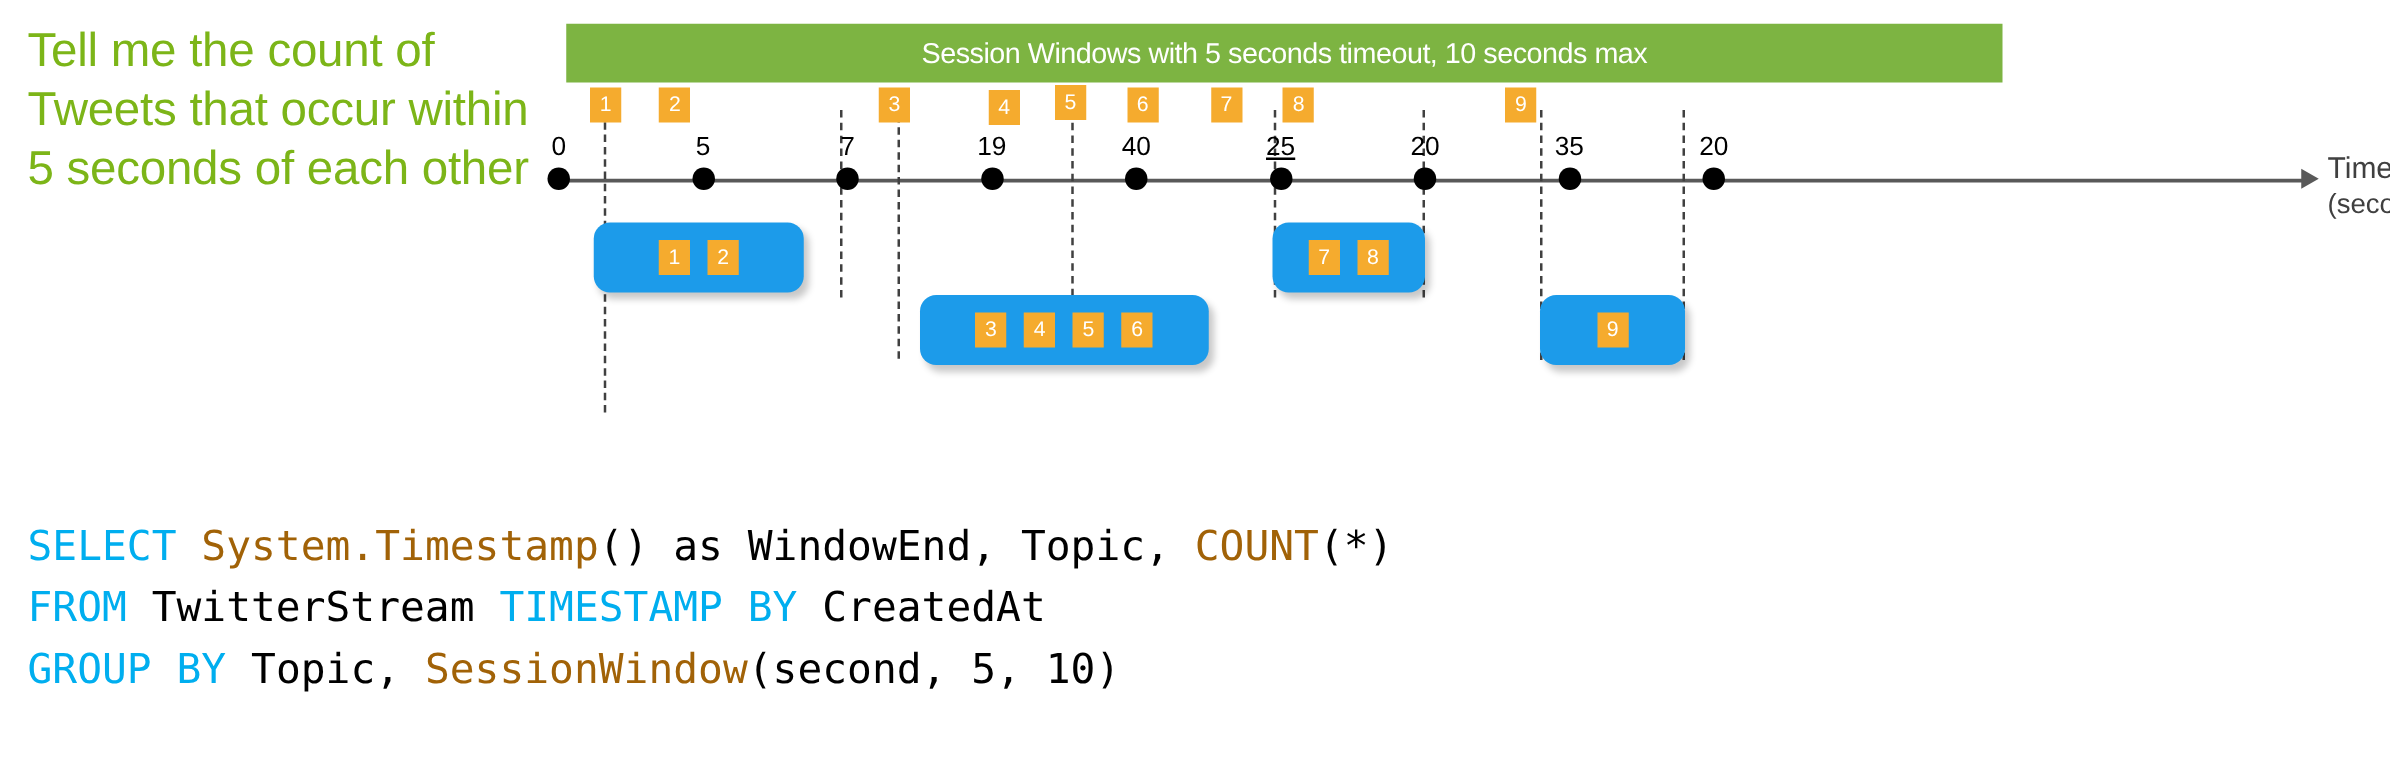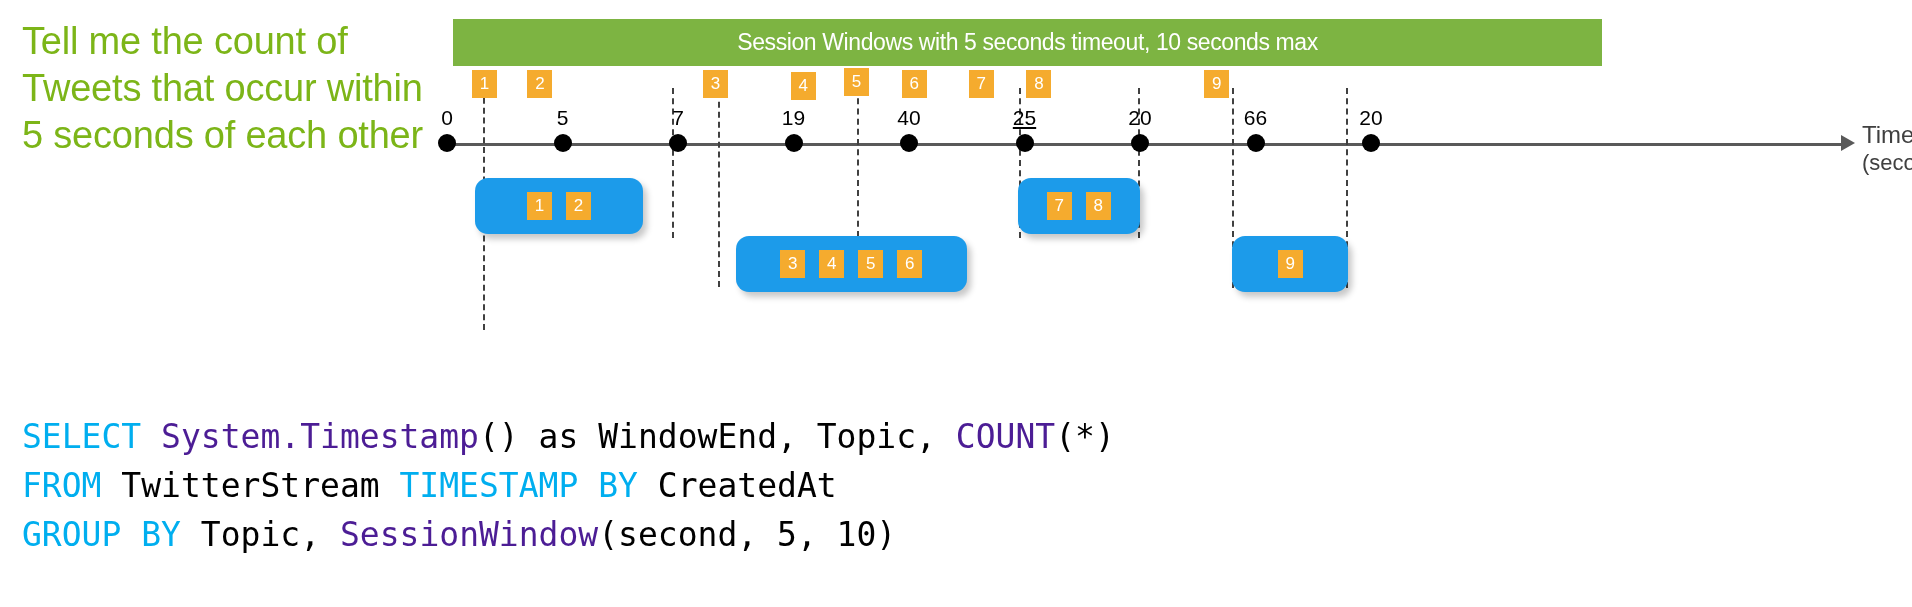--- a/index.html
+++ b/index.html
@@ -125,21 +125,21 @@
   .sql {
     position:absolute;
     left:22px; top:412px;
     font-family:"DejaVu Sans Mono", monospace;
     font-size:33px;
     line-height:49px;
     color:#000000;
     white-space:pre;
   }
   .kw    { color:#00AEEF;margin-top:16px; }
-  .fn    { color:#4c1d95; }
+  .fn    { color:#a16207; }
   .plain { color:#000000; }
 </style>
 </head>
 <body>
 
 <div id="stage">
 
   <div class="caption">Tell me the count of Tweets that occur within 5 seconds of each other</div>
 
   <div class="banner">
@@ -167,21 +167,21 @@
       <div class="tick-label" style="left: 678px;">7</div>
       <div class="axis-dot" style="left: 793.5px; top: 143px;"></div>
       <div class="tick-label" style="left: 793.5px;">19</div>
       <div class="axis-dot" style="left: 909px; top: 143px;"></div>
       <div class="tick-label" style="left: 909px;">40</div>
       <div class="axis-dot" style="left: 1024.5px; top: 143px;"></div>
       <div class="tick-label" style="left: 1024.5px; text-decoration: underline;">25</div>
       <div class="axis-dot" style="left: 1140px; top: 143px;"></div>
       <div class="tick-label" style="left: 1140px;">20</div>
       <div class="axis-dot" style="left: 1255.5px; top: 143px;"></div>
-      <div class="tick-label" style="left: 1255.5px;">66</div>
+      <div class="tick-label" style="left: 1255.5px;">35</div>
       <div class="axis-dot" style="left: 1371px; top: 143px;"></div>
       <div class="tick-label" style="left: 1371px;">20</div>
       <div class="chip chip-top" style="left: 471.96px; top: 70px; background: rgb(245, 171, 46); color: rgb(255, 255, 255);">1</div>
       <div class="chip chip-top" style="left: 527.4px; top: 70px; background: rgb(245, 171, 46); color: rgb(255, 255, 255);">2</div>
       <div class="chip chip-top" style="left: 702.96px; top: 70px; background: rgb(245, 171, 46); color: rgb(255, 255, 255);">3</div>
       <div class="chip chip-top" style="left: 790.74px; top: 72px; background: rgb(245, 171, 46); color: rgb(255, 255, 255);">4</div>
       <div class="chip chip-top" style="left: 843.87px; top: 68px; background: rgb(245, 171, 46); color: rgb(255, 255, 255);">5</div>
       <div class="chip chip-top" style="left: 901.62px; top: 70px; background: rgb(245, 171, 46); color: rgb(255, 255, 255);">6</div>
       <div class="chip chip-top" style="left: 968.61px; top: 70px; background: rgb(245, 171, 46); color: rgb(255, 255, 255);">7</div>
       <div class="chip chip-top" style="left: 1026.36px; top: 70px; background: rgb(245, 171, 46); color: rgb(255, 255, 255);">8</div>

